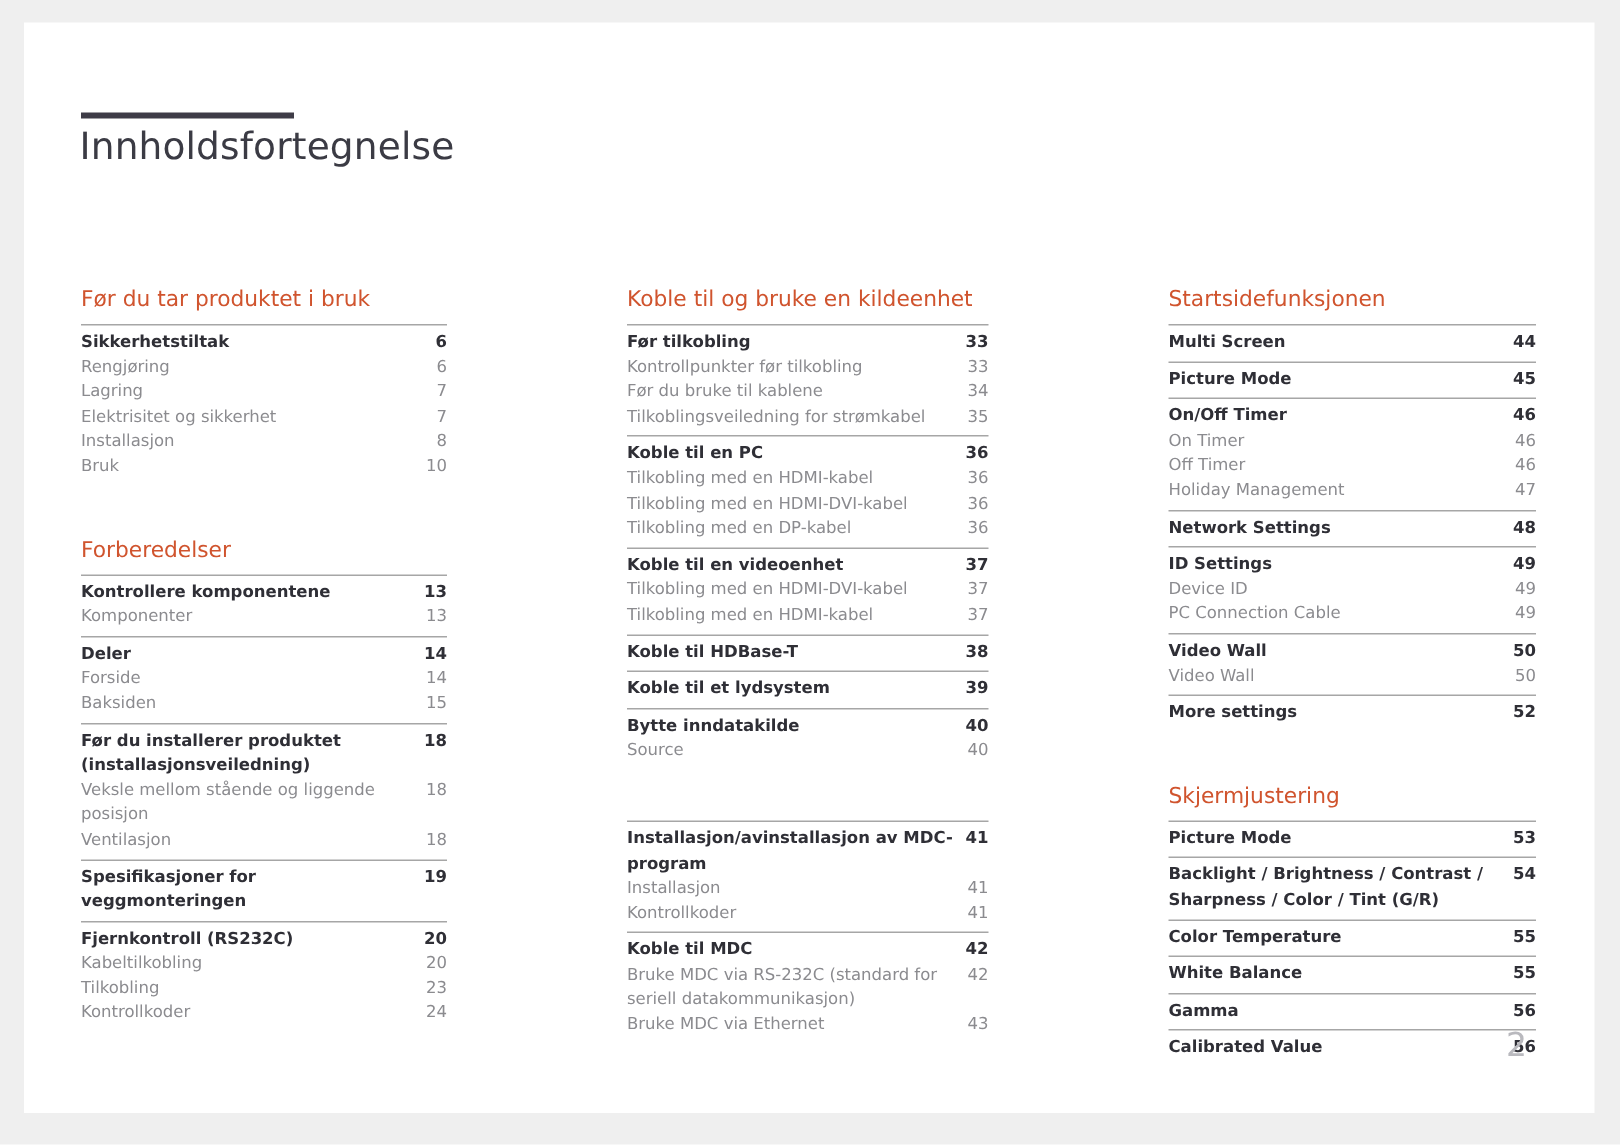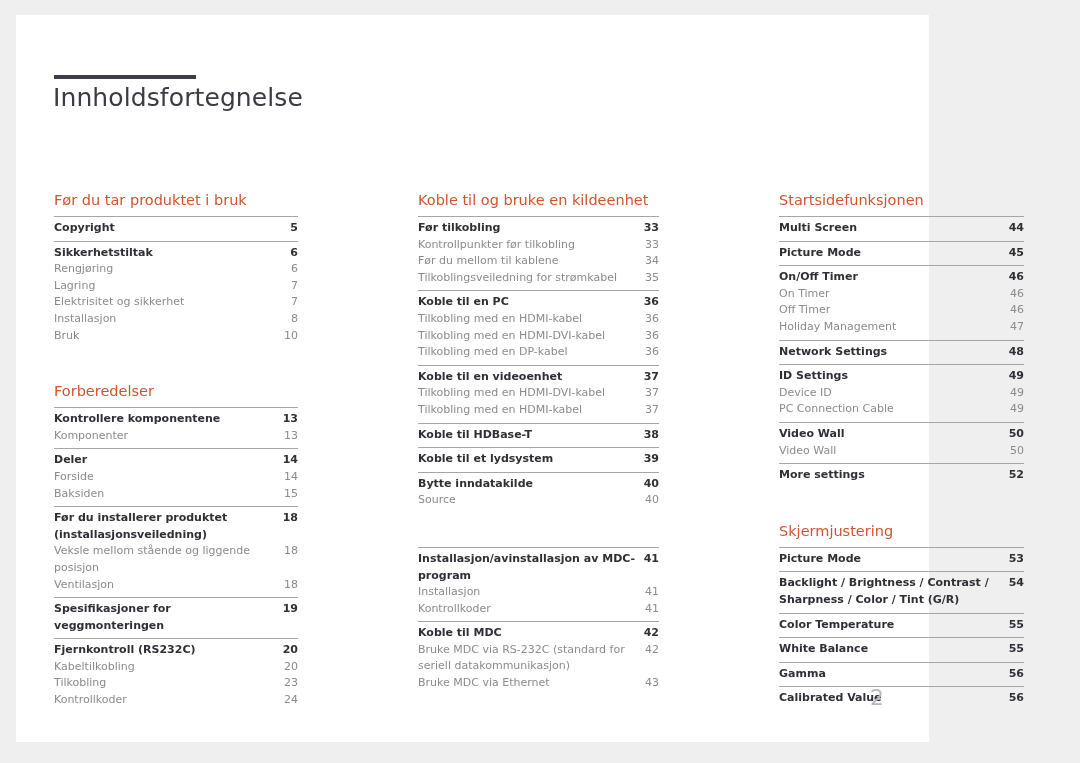--- a/index.html
+++ b/index.html
@@ -10,21 +10,21 @@
     width: 1080px;
     height: 763px;
     background: #efefef;
     font-family: "DejaVu Sans", "Liberation Sans", sans-serif;
     overflow: hidden;
   }
   #page {
     position: absolute;
     left: 16px;
     top: 15px;
-    width: 913px;
+    width: 1047px;
     height: 727px;
     background: #ffffff;
   }
   #title-rule {
     position: absolute;
     left: 38px;
     top: 60px;
     width: 142px;
     height: 4px;
     background: #3e3c47;
@@ -131,26 +131,20 @@
   <div id="title-rule"></div>
 
   <div id="page-title">Innholdsfortegnelse</div>
 
   <div id="columns">
     <div class="column col-1">
         <div class="section">
           <div class="section-heading">Før du tar produktet i bruk</div>
           <div class="group">
             <div class="entry main">
-              <span class="label">Copyright</span>
-              <span class="pg">5</span>
-            </div>
-          </div>
-          <div class="group">
-            <div class="entry main">
               <span class="label">Sikkerhetstiltak</span>
               <span class="pg">6</span>
             </div>
             <div class="entry sub">
               <span class="label">Rengjøring</span>
               <span class="pg">6</span>
             </div>
             <div class="entry sub">
               <span class="label">Lagring</span>
               <span class="pg">7</span>
@@ -239,21 +233,21 @@
           <div class="group">
             <div class="entry main">
               <span class="label">Før tilkobling</span>
               <span class="pg">33</span>
             </div>
             <div class="entry sub">
               <span class="label">Kontrollpunkter før tilkobling</span>
               <span class="pg">33</span>
             </div>
             <div class="entry sub">
-              <span class="label">Før du mellom til kablene</span>
+              <span class="label">Før du bruke til kablene</span>
               <span class="pg">34</span>
             </div>
             <div class="entry sub">
               <span class="label">Tilkoblingsveiledning for strømkabel</span>
               <span class="pg">35</span>
             </div>
           </div>
           <div class="group">
             <div class="entry main">
               <span class="label">Koble til en PC</span>

